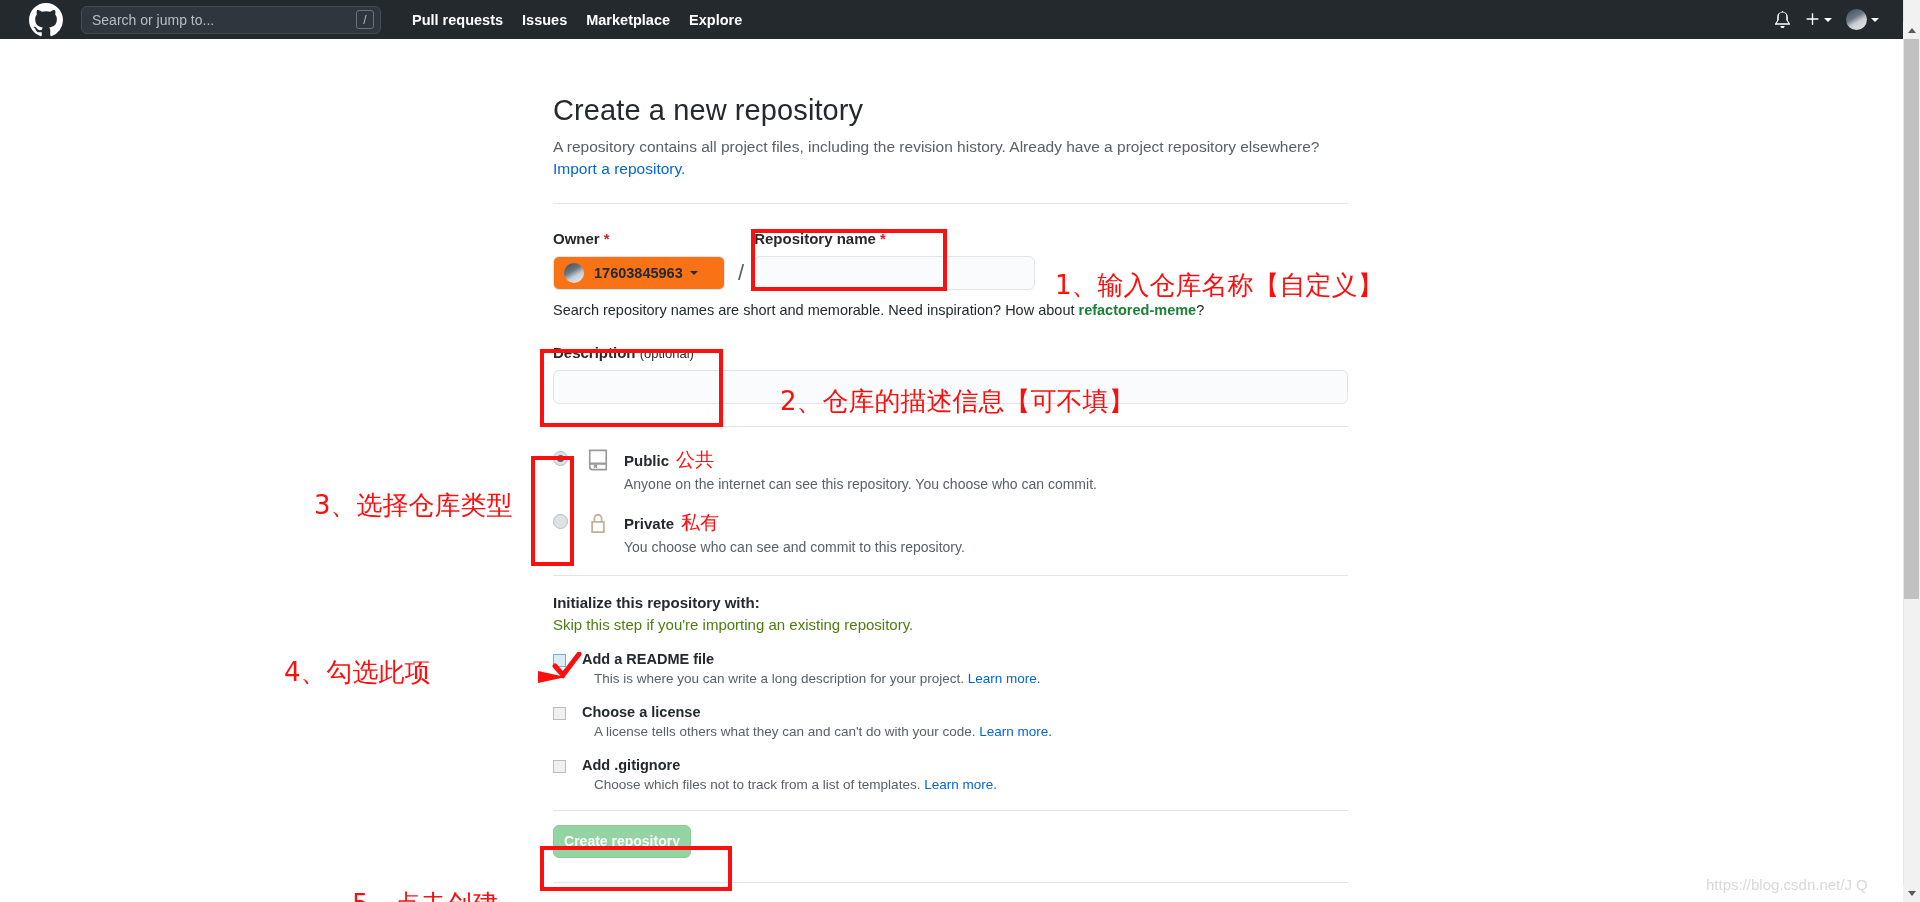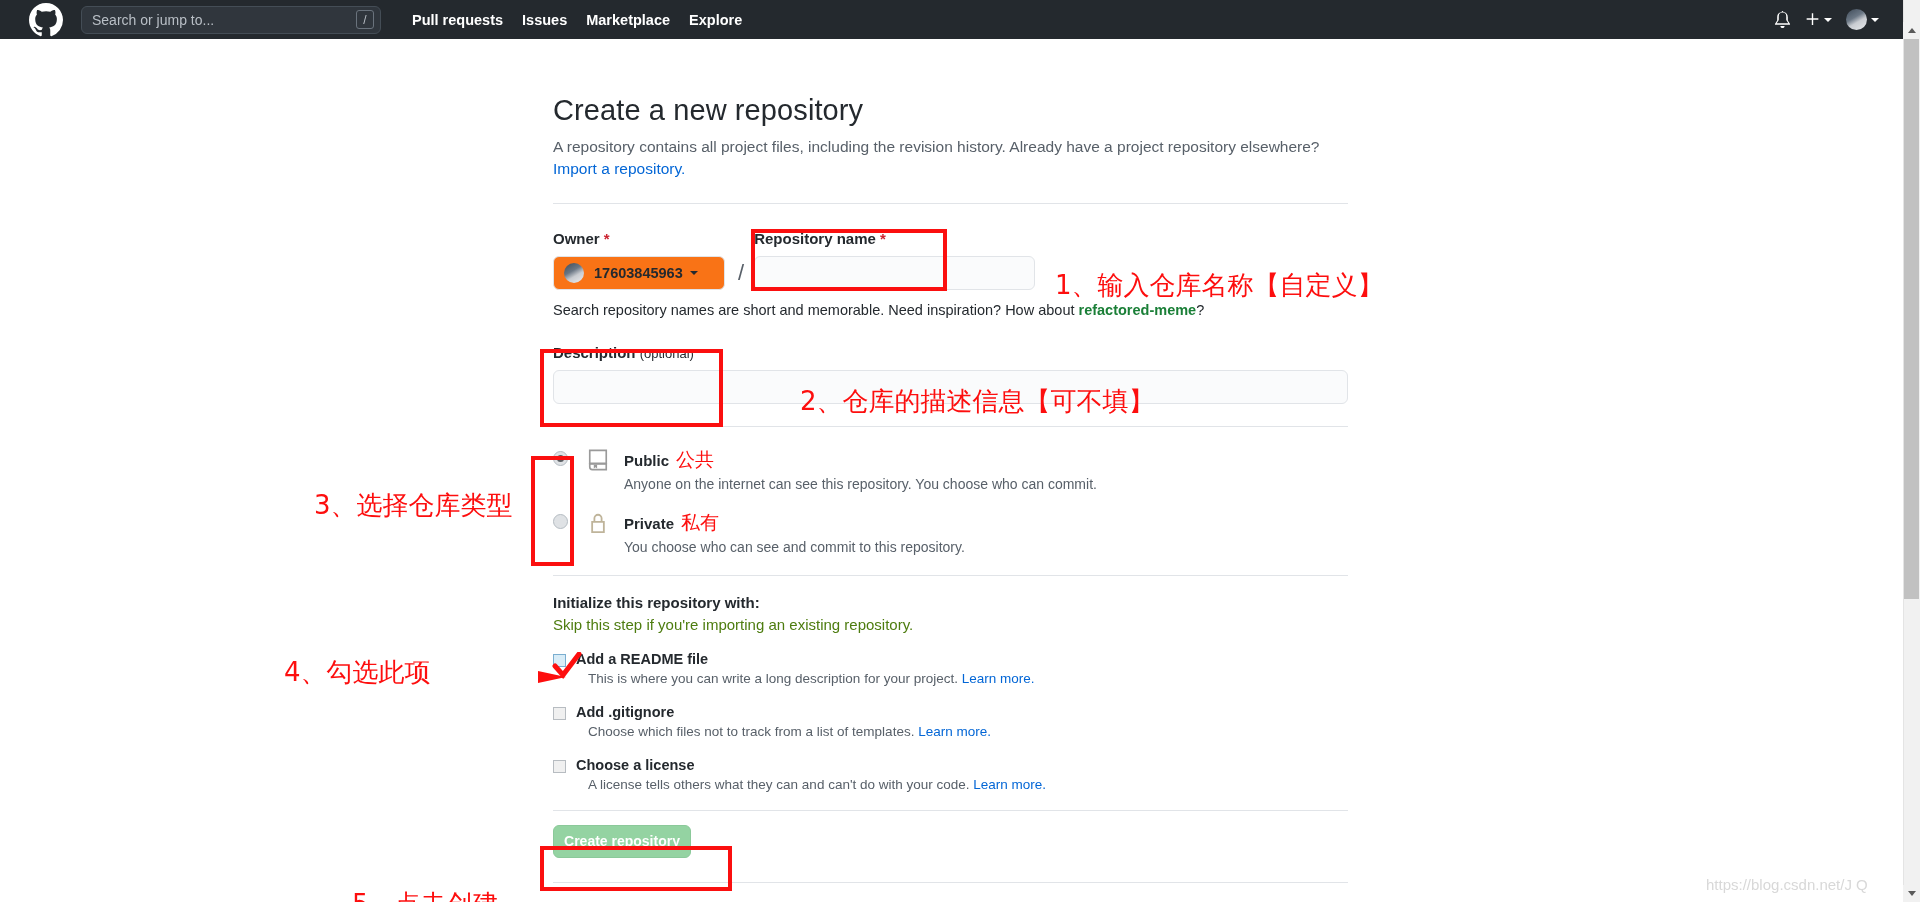--- a/index.html
+++ b/index.html
@@ -160,21 +160,21 @@
 
   
   #init-head { font-size: 15px; font-weight: bold; color: #24292e; }
   #init-sub { font-size: 15px; color: #4d7c0f; margin-top: 5px; }
   .cb-row { margin-top: 16px; display: flex; align-items: flex-start; }
   .checkbox {
     width: 13px; height: 13px; border: 1px solid #b7bcc1; background: #f0f0f0;
     flex: none; margin-top: 3px; cursor: pointer; position: relative;
   }
   .checkbox.checked { background: #d8ecf7; border-color: #7aaed0; }
-  .cb-texts { margin-left: 10px; }
+  .cb-texts { margin-left: 16px; }
   .cb-title { font-size: 14.5px; font-weight: bold; color: #24292e; }
   .cb-desc { font-size: 13.5px; color: #586069; margin-top: 4px; margin-left: 12px; }
 
   #create-btn {
     margin-top: 14px; width: 138px; height: 33px;
     background: #94d3a2; border: 1px solid #8bc99a; border-radius: 6px;
     color: #ffffff; font-size: 14px; font-weight: bold;
     font-family: "Liberation Sans", sans-serif; cursor: pointer;
   }
 
@@ -344,55 +344,55 @@
           <div class="cb-desc">
             <span>This is where you can write a long description for your project.</span>
             <a class="link">Learn more.</a>
           </div>
         </span>
       </div>
 
       <div class="cb-row" style="margin-top:18px;">
         <span class="checkbox"></span>
         <span class="cb-texts">
+          <div class="cb-title">Choose a license</div>
+          <div class="cb-desc">
+            <span>A license tells others what they can and can't do with your code.</span>
+            <a class="link">Learn more.</a>
+          </div>
+        </span>
+      </div>
+
+      <div class="cb-row" style="margin-top:18px;">
+        <span class="checkbox"></span>
+        <span class="cb-texts">
           <div class="cb-title">Add .gitignore</div>
           <div class="cb-desc">
             <span>Choose which files not to track from a list of templates.</span>
             <a class="link">Learn more.</a>
           </div>
         </span>
       </div>
-
-      <div class="cb-row" style="margin-top:18px;">
-        <span class="checkbox"></span>
-        <span class="cb-texts">
-          <div class="cb-title">Choose a license</div>
-          <div class="cb-desc">
-            <span>A license tells others what they can and can't do with your code.</span>
-            <a class="link">Learn more.</a>
-          </div>
-        </span>
-      </div>
     </div>
 
     <hr class="rule" style="margin-top:18px;">
 
     <button id="create-btn">Create repository</button>
   </div>
 
   <hr style="position:absolute; left:553px; top:843px; width:795px; border:none; border-top:1px solid #e1e4e8; margin:0;">
 </div>
 
 <div id="annotations">
 
   <div class="ann-box" style="left:751px; top:229px; width:196px; height:62px;"></div>
   <div class="ann-text" style="left:1055px; top:268px;">1、输入仓库名称【自定义】</div>
 
   <div class="ann-box" style="left:540px; top:349px; width:183px; height:78px;"></div>
-  <div class="ann-text" style="left:800px; top:384px;">2、仓库的描述信息【可不填】</div>
+  <div class="ann-text" style="left:780px; top:384px;">2、仓库的描述信息【可不填】</div>
 
   <div class="ann-box" style="left:531px; top:456px; width:43px; height:110px;"></div>
   <div class="ann-text" style="left:314px; top:488px;">3、选择仓库类型</div>
 
   <div class="ann-text" style="left:284px; top:655px;">4、勾选此项</div>
   <svg id="arrow4" width="130" height="26" viewBox="0 0 130 26">
     <path d="M0 13 H100 L100 7 L128 13 L100 19 L100 13 Z" fill="#fd0e0e"></path>
   </svg>
   <svg id="check-mark" width="30" height="30" viewBox="0 0 30 30">
     <path d="M3 14 L11 23 L27 2" fill="none" stroke="#fd0e0e" stroke-width="5" stroke-linecap="round"></path>

